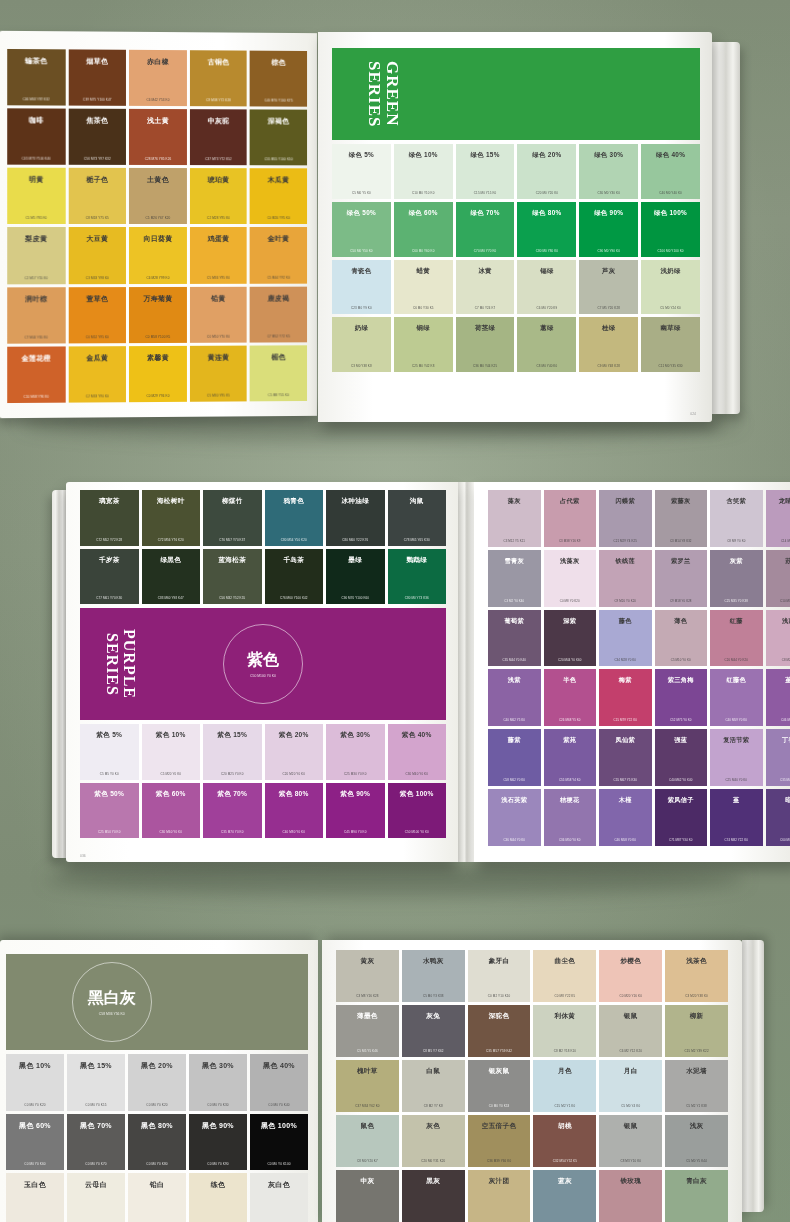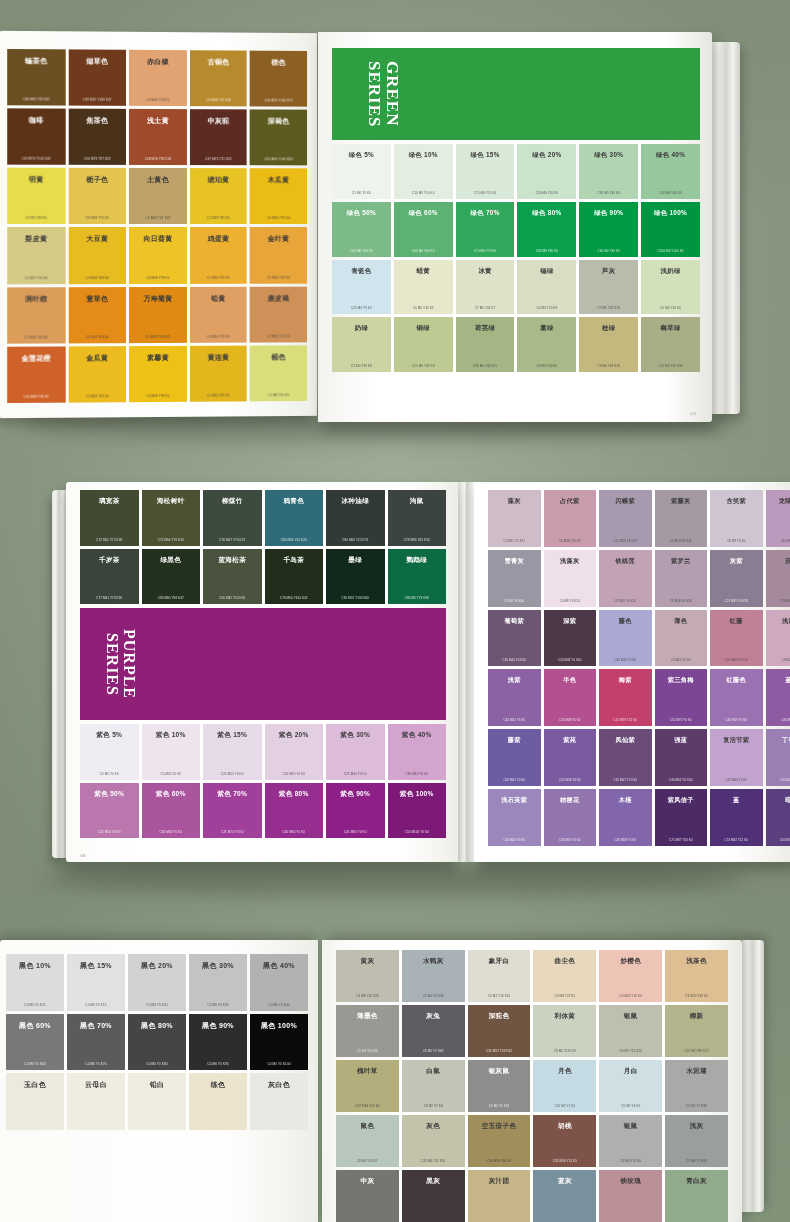--- a/index.html
+++ b/index.html
@@ -384,20 +384,24 @@
           <div class="nm" style="font-size: 6.6px;">鹦鹉绿</div>
           <div class="cd" style="font-size: 3px;">C80 M0 Y73 K36</div>
         </div>
       </div>
 
     <div class="banner" style="width:366px;height:112px;background:#8e2078;margin:4px 0 0 6px;">
       <div class="vtitle" style="font-size:16px;margin-left:24px;">
         <span>PURPLE</span><br>
         <span>SERIES</span>
       </div>
+      <div class="circ" style="width:78px;height:78px;">
+        <div class="cn" style="font-size:16px;">紫色</div>
+        <div class="cd2">C50 M100 Y0 K0</div>
+      </div>
     </div>
 
     <div class="grid" id="g-mid-left-pct" style="grid-template-columns:repeat(6,1fr);gap:3px;width:366px;height:114px;margin:4px 0 0 6px;">
         <div class="sw lt" style="background: rgb(239, 236, 243);">
           <div class="nm" style="font-size: 6.6px;">紫色 5%</div>
           <div class="cd" style="font-size: 3px;">C5 M5 Y0 K0</div>
         </div>
         <div class="sw lt" style="background: rgb(238, 228, 238);">
           <div class="nm" style="font-size: 6.6px;">紫色 10%</div>
           <div class="cd" style="font-size: 3px;">C5 M20 Y0 K0</div>
@@ -598,20 +602,26 @@
         </div>
       </div>
   </div>
 </div>
 
 <div class="book" style="left:0px;top:940px;width:790px;height:290px;">
 
   <div class="page left" style="width:318px;height:285px;padding:10px 6px 0 0;
               box-shadow:-2px -4px 12px rgba(0,0,0,.22);
               background:linear-gradient(90deg,#fbfbf8 0%,#ffffff 70%,#eeeee8 100%);">
+    <div class="banner" style="width:302px;height:96px;background:#818a6f;margin:4px 0 0 6px;justify-content:center;">
+      <div class="circ" style="width:78px;height:78px;left:35%;">
+        <div class="cn" style="font-size:16px;">黑白灰</div>
+        <div class="cd2">C58 M36 Y56 K0</div>
+      </div>
+    </div>
     <div class="grid" id="g-bot-left" style="grid-template-columns:repeat(5,1fr);gap:3px;width:302px;height:176px;margin:4px 0 0 6px;">
         <div class="sw lt" style="background: rgb(220, 220, 220);">
           <div class="nm" style="font-size: 7px;">黑色 10%</div>
           <div class="cd" style="font-size: 3.1px;">C0 M0 Y0 K20</div>
         </div>
         <div class="sw lt" style="background: rgb(225, 225, 225);">
           <div class="nm" style="font-size: 7px;">黑色 15%</div>
           <div class="cd" style="font-size: 3.1px;">C0 M0 Y0 K15</div>
         </div>
         <div class="sw lt" style="background: rgb(210, 210, 210);">

